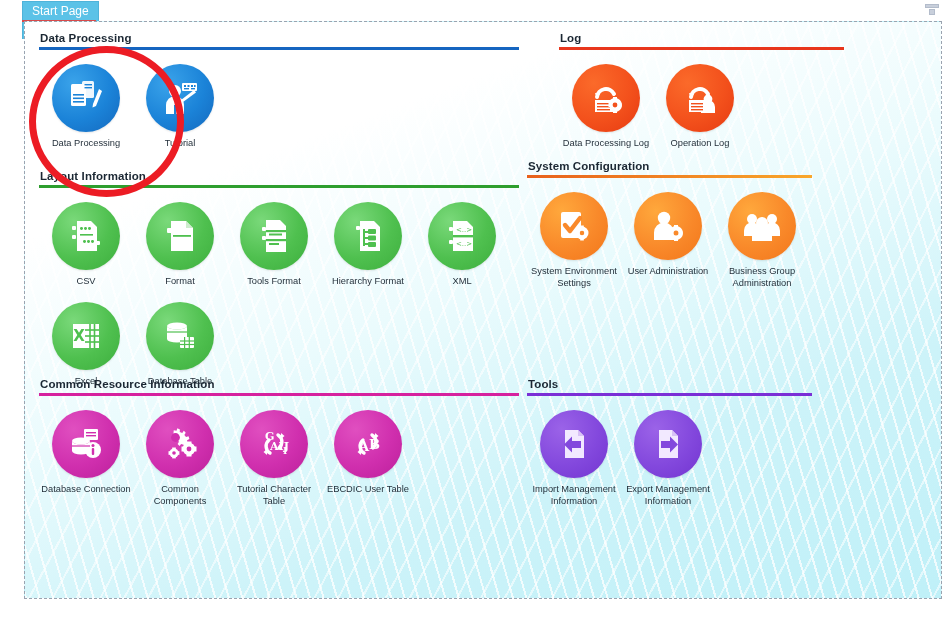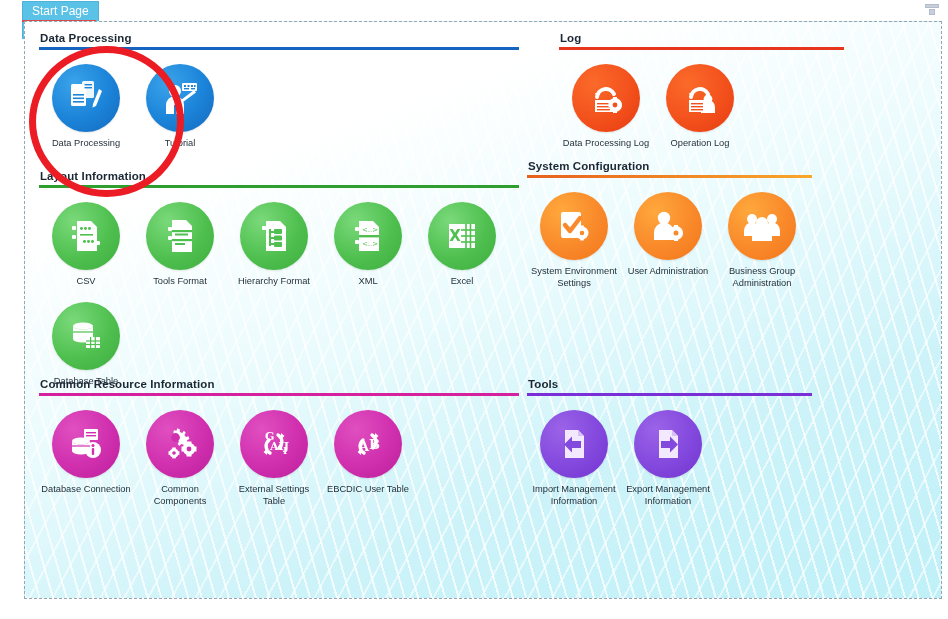--- a/index.html
+++ b/index.html
@@ -200,20 +200,31 @@
                 <g fill="#ffffff">
                   <rect x="6" y="10" width="4" height="4" rx="1"></rect>
                   <rect x="6" y="19" width="4" height="4" rx="1"></rect>
                   <rect x="30" y="25" width="4" height="4" rx="1"></rect>
                 </g>
               </svg>
             </div>
             <div class="tile-label">CSV</div>
           </div>
 
+          <div class="tile">
+            <div class="tile-icon c-green">
+              <svg width="40" height="40" viewBox="0 0 40 40">
+                <path d="M11 5 h15 l7 7 v23 h-22 z" fill="#ffffff"></path>
+                <path d="M26 5 v7 h7 z" fill="#cdeccd"></path>
+                <rect x="7" y="12" width="5" height="5" rx="1" fill="#ffffff"></rect>
+                <rect x="13" y="19" width="18" height="1.8" fill="#4fc04f"></rect>
+              </svg>
+            </div>
+            <div class="tile-label">Format</div>
+          </div>
 
           <div class="tile">
             <div class="tile-icon c-green">
               <svg width="40" height="40" viewBox="0 0 40 40">
                 <path d="M12 4 h14 l6 6 v26 h-20 z" fill="#ffffff"></path>
                 <g fill="#4fc04f">
                   <rect x="12" y="14" width="20" height="2.2"></rect>
                   <rect x="12" y="23" width="20" height="2.2"></rect>
                   <path d="M15 27 h10 v2 h-10 z"></path>
                   <path d="M15 17.5 h13 v2 h-13 z"></path>
@@ -371,21 +382,21 @@
                   <path d="M27 9 l3.5 3 -3.5 3 z"></path>
                   <path d="M13 31 l-3.5-3 3.5-3 z"></path>
                 </g>
                 <g fill="#ffffff" font-family="DejaVu Serif" font-weight="bold">
                   <text x="11" y="16" font-size="11">G</text>
                   <text x="16" y="26" font-size="11">AIJ</text>
                   <text x="29" y="30" font-size="9">I</text>
                 </g>
               </svg>
             </div>
-            <div class="tile-label">External Settings
+            <div class="tile-label">Tutorial Character
 Table</div>
           </div>
 
           <div class="tile">
             <div class="tile-icon c-magenta">
               <svg width="40" height="40" viewBox="0 0 40 40">
                 <g fill="none" stroke="#ffffff" stroke-width="3.4" stroke-linecap="round">
                   <path d="M24 11 a8 8 0 0 1 1 13"></path>
                   <path d="M16 29 a8 8 0 0 1 -1 -13"></path>
                 </g>

